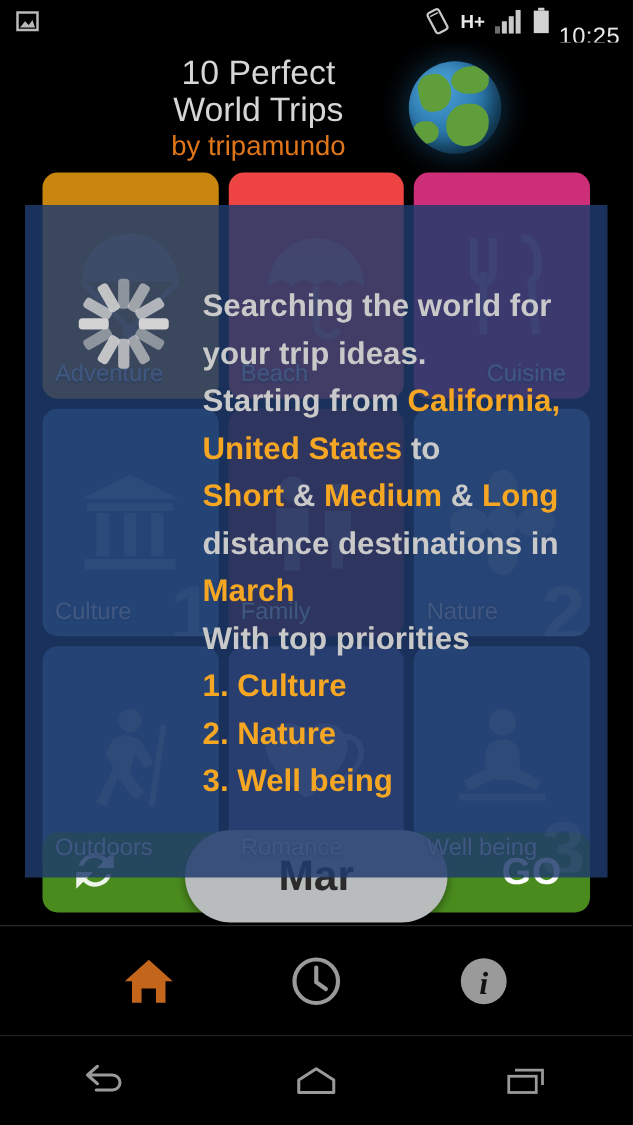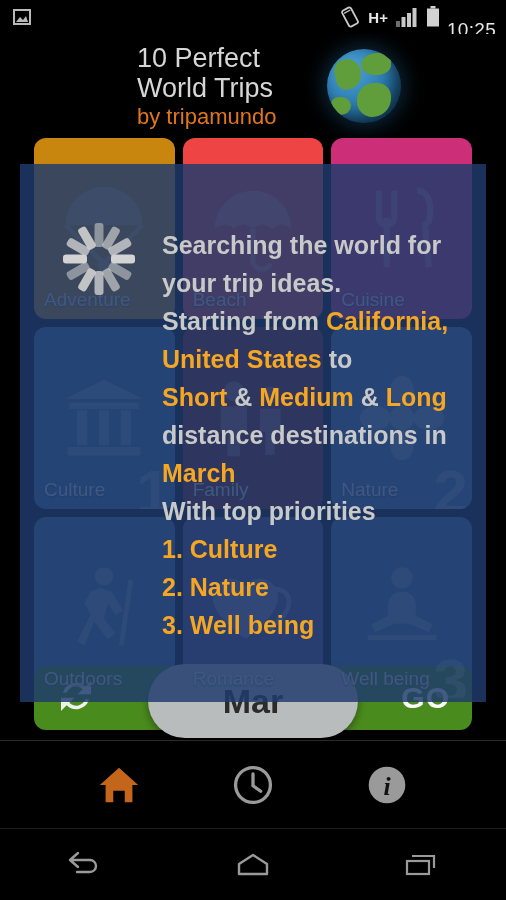--- a/index.html
+++ b/index.html
@@ -25,21 +25,21 @@
     position:absolute; left:0; top:34px; width:506px; height:706px;
     background:#000; overflow:hidden;
   }
 
   
   #logo{
     position:absolute; left:0; top:0; width:506px; height:110px;
     display:flex; align-items:center; justify-content:center;
   }
   #logo-inner{ position:relative; width:260px; height:100px; }
-  #logo-text{ position:absolute; left:14px; top:4px; }
+  #logo-text{ position:absolute; left:14px; top:4px;text-align:center; }
   .logo-l1,.logo-l2{
     color:#d6d6d6; font-size:27px; line-height:30px; font-weight:400;
     text-shadow:0 1px 2px #000;
   }
   .logo-l3{
     color:#e0761a; font-size:22px; line-height:27px; font-weight:400;
     text-shadow:0 1px 2px #000;
   }
   #globe{
     position:absolute; right:-18px; top:10px; width:74px; height:74px;
@@ -208,21 +208,21 @@
         </div>
         <div class="tile" style="background: #ef4444;">
           <div class="tile-art">
             <svg width="92" height="92" viewBox="0 0 24 24">
               <path d="M2 12a10 10 0 0 1 20 0c-2-1.6-3.4-1.6-5 0-1.6-1.6-3.4-1.6-5 0-1.6-1.6-3.4-1.6-5 0-1.6-1.6-3-1.6-5 0z" fill="#fff"></path>
               <path d="M12 12 v8 a2.4 2.4 0 0 0 4.6 1" fill="none" stroke="#fff" stroke-width="1.4"></path>
             </svg>
           </div>
           <div class="tile-label">Beach</div>
         </div>
-        <div class="tile" style="background: rgb(204, 47, 119);">
+        <div class="tile" style="background: rgb(204, 47, 119); padding-left: 48px;">
           <div class="tile-art">
             <svg width="92" height="92" viewBox="0 0 24 24">
               <path d="M6 2 L6 9 a2 2 0 0 0 4 0 L10 2 M8 9 L8 22" stroke="#fff" stroke-width="1.6" fill="none"></path>
               <path d="M16 2 c3 0 4 4 3 8 l-1 1 1 11" stroke="#fff" stroke-width="1.6" fill="none"></path>
             </svg>
           </div>
           <div class="tile-label">Cuisine</div>
         </div>
         <div class="tile" style="background: rgb(63, 111, 168);">
           <div class="tile-art">

